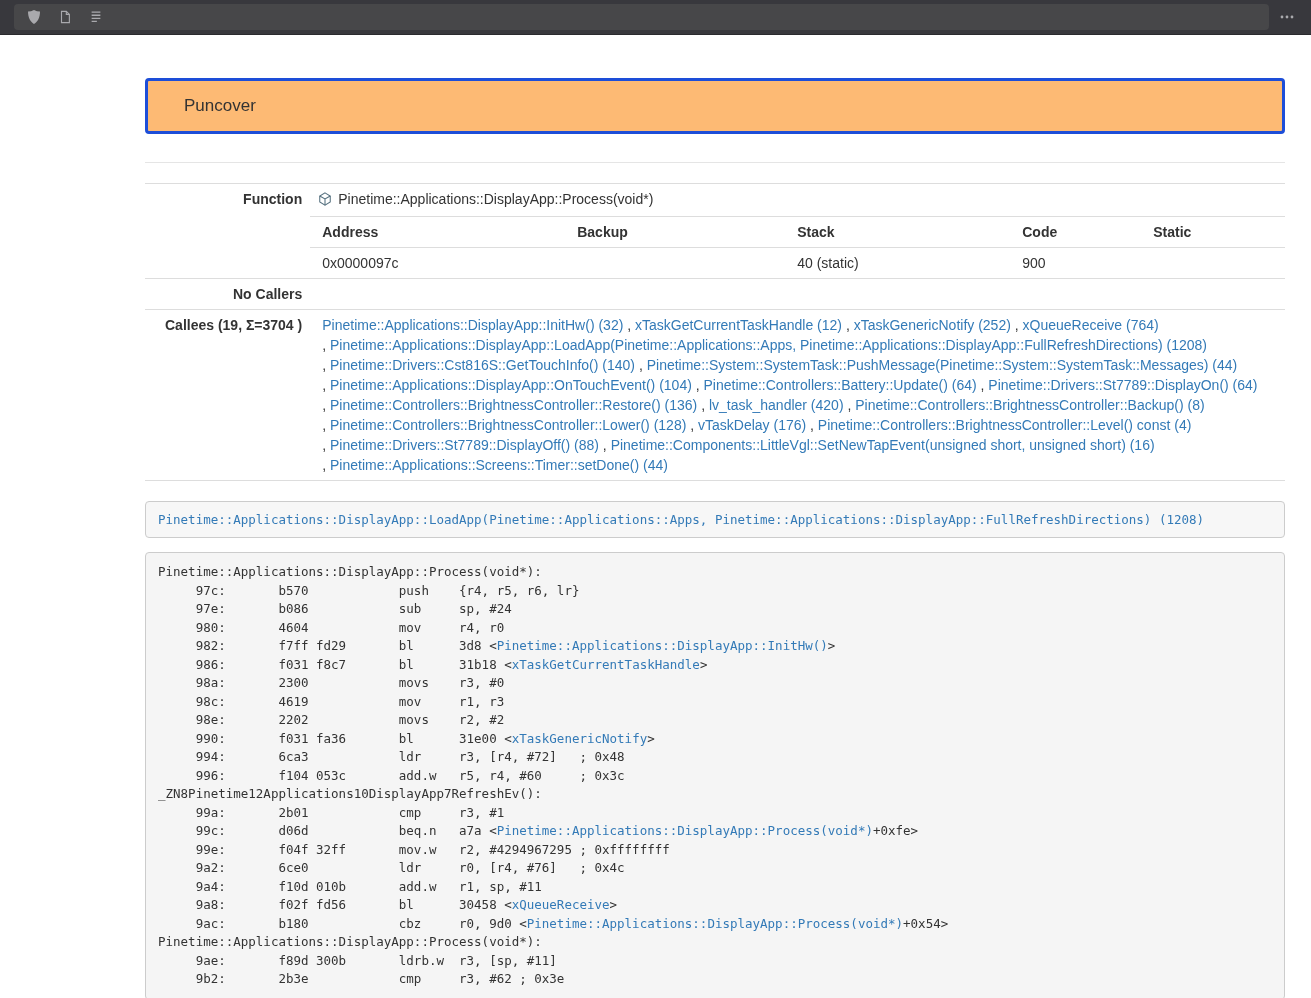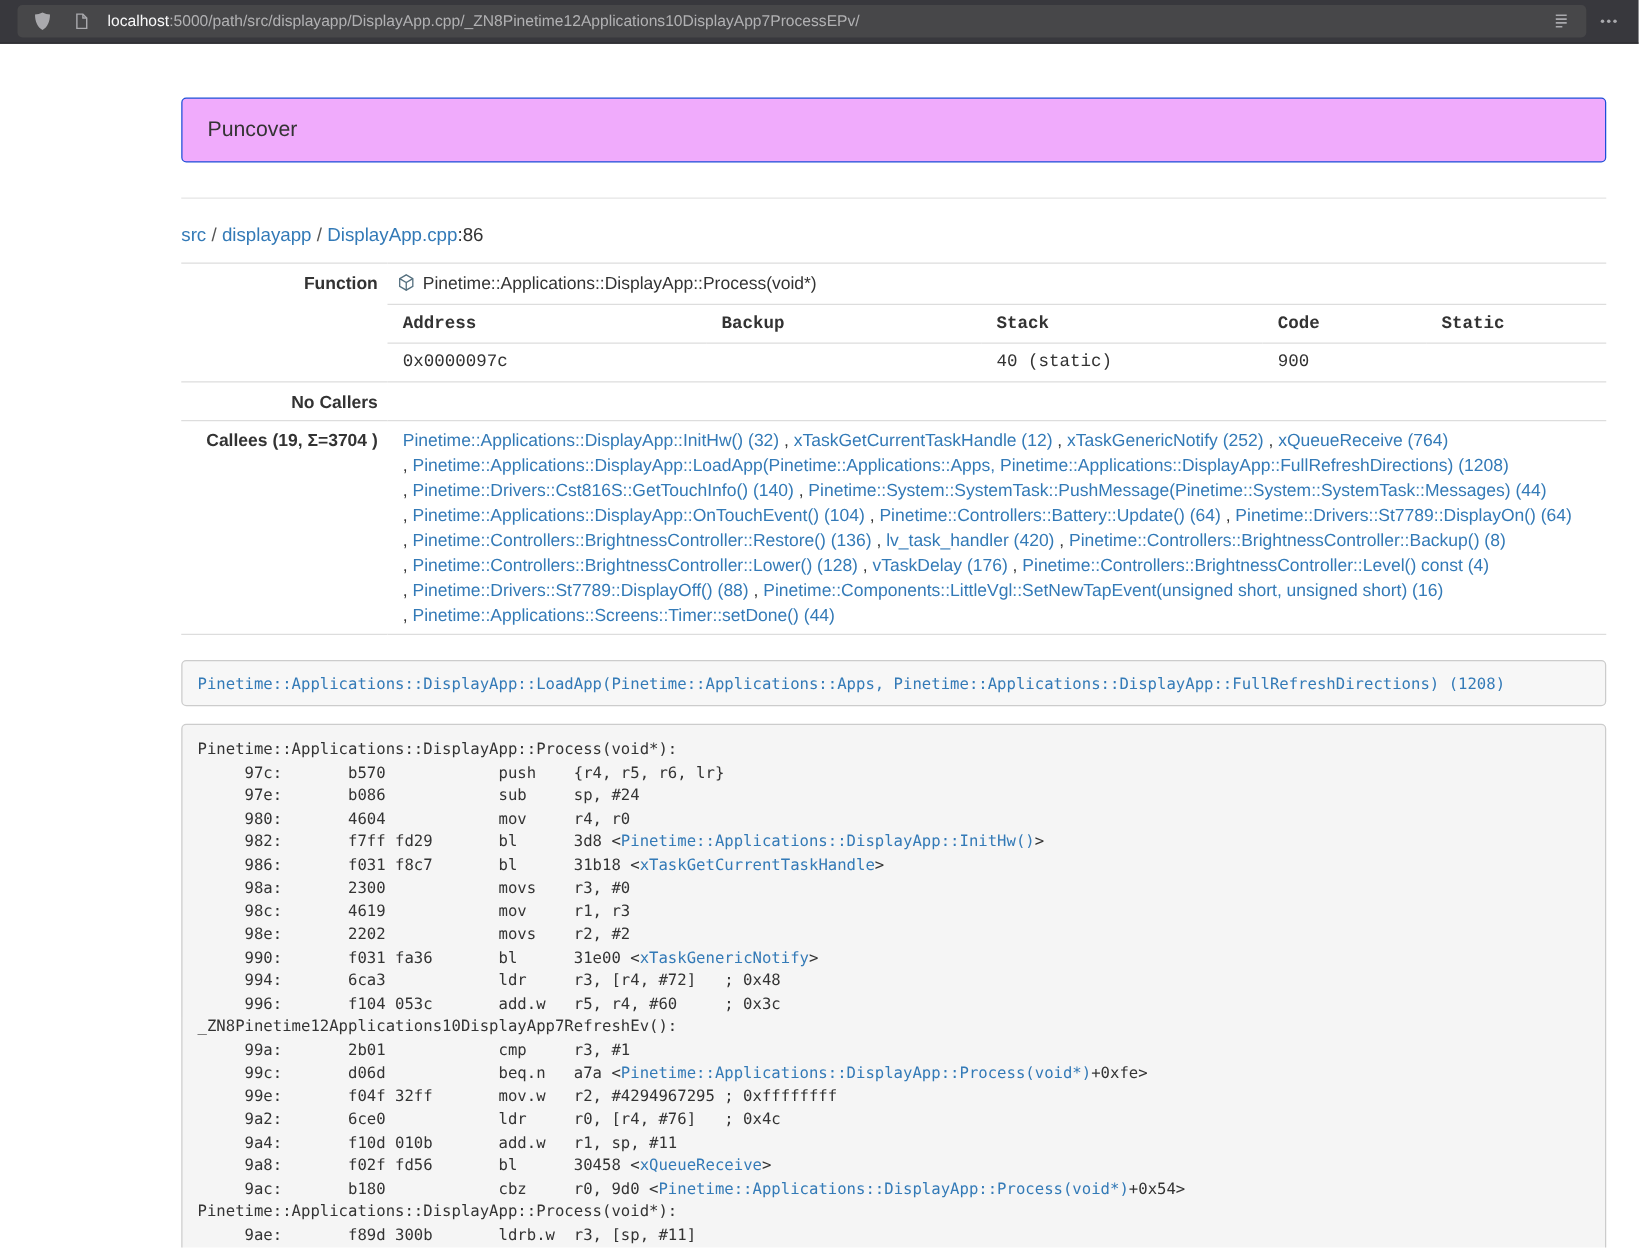--- a/index.html
+++ b/index.html
@@ -20,38 +20,38 @@
     flex: 1; height: 26px; background: #474749; border-radius: 4px;
     display: flex; align-items: center; padding: 0 10px; gap: 11px;
     font-size: 12.5px; color: #b1b1b3; overflow: hidden; white-space: nowrap;
   }
   .url-text { flex: 1; overflow: hidden; text-overflow: ellipsis; }
   .url-host { color: #f9f9fa; }
   .chrome-icon { display: inline-flex; align-items: center; justify-content: center; width: 20px; height: 20px; flex: none; cursor: pointer; }
   
   .content { width: 1140px; margin-left: 145px; padding-top: 43px; }
   .panel {
-    border: 1px solid #1d4ed8; border-radius: 4px; background: #f0abfc;
-    padding: 15px 20px;
+    border: 3px solid #1d4ed8; border-radius: 4px; background: #fdba74;
+    padding: 15px 36px;
   }
   .panel h3 { font-size: 17px; font-weight: normal; color: #333; line-height: 20px; }
   hr.divider { border: none; border-top: 1px solid #e5e5e5; margin: 28px 0 20px 0; }
   .breadcrumb { font-size: 15px; line-height: 20px; margin-bottom: 11px; color: #333; }
   .lnk { color: #337ab7; text-decoration: none; cursor: pointer; }
   .bc-sep { color: #555; }
   
   table.outer { width: 100%; border-collapse: collapse; font-size: 14px; line-height: 20px; color: #333; margin-bottom: 20px; }
   table.outer th.lbl {
     width: 155px; text-align: right; vertical-align: top; font-weight: bold;
     padding: 5px 8px 5px 20px; border-top: 1px solid #ddd; white-space: nowrap;
   }
   table.outer td { border-top: 1px solid #ddd; vertical-align: top; }
   td.fn-cell { padding: 5px 8px; }
   td.inner-wrap { padding: 0; }
-  table.inner { width: 100%; border-collapse: collapse; table-layout: fixed; font-size: 14px; line-height: 20px; font-family: Liberation Mono, monospace; }
+  table.inner { width: 100%; border-collapse: collapse; table-layout: fixed; font-size: 14px; line-height: 20px; }
   table.inner th {
     text-align: left; font-weight: bold; padding: 5px 12px;
     border-top: none; border-bottom: 1px solid #ddd;
   }
   table.inner td { padding: 5px 12px; border-top: none; }
   tr.last th, tr.last td { border-bottom: 1px solid #ddd; }
   td.callees { padding: 5px 8px 5px 12px; line-height: 20px; }
   .sep-nowrap { white-space: nowrap; }
   .cube { display: inline-block; vertical-align: -2px; margin-right: 6px; }
   
@@ -79,21 +79,20 @@
       <svg width="16" height="16" viewBox="0 0 16 16" fill="#a9a9ad">
           <path d="M8 1 C10 2 12 2.5 14 2.5 C14 8 12 12.6 8 15 C4 12.6 2 8 2 2.5 C4 2.5 6 2 8 1 Z"></path>
         </svg>
     </span>
     <span class="chrome-icon">
       <svg width="14" height="14" viewBox="0 0 16 16" fill="none" stroke="#a9a9ad" stroke-width="1.3">
           <path d="M4 1.5 h5.5 l3.5 3.5 v9.5 h-9 z"></path>
           <path d="M9.5 1.5 v3.5 h3.5"></path>
         </svg>
     </span>
-    <span class="url-text"><span class="url-host">localhost</span><span class="url-path">:5000/path/src/displayapp/DisplayApp.cpp/_ZN8Pinetime12Applications10DisplayApp7ProcessEPv/</span></span>
     <span class="chrome-icon">
       <svg width="14" height="14" viewBox="0 0 16 16" fill="none" stroke="#a9a9ad" stroke-width="1.5">
           <path d="M3 2.5 h10 M3 6 h10 M3 9.5 h10 M3 13 h6"></path>
         </svg>
     </span>
   </div>
   <span class="chrome-icon">
     <svg width="16" height="16" viewBox="0 0 16 16" fill="#a9a9ad">
         <circle cx="3" cy="8" r="1.4"></circle>
         <circle cx="8" cy="8" r="1.4"></circle>
@@ -103,21 +102,20 @@
 </div>
 
 <div class="content">
 
   <div class="panel">
     <h3>Puncover</h3>
   </div>
 
   <hr class="divider">
 
-  <div class="breadcrumb"><a href="#" class="lnk">src</a><span class="bc-sep"> / </span><a href="#" class="lnk">displayapp</a><span class="bc-sep"> / </span><a href="#" class="lnk">DisplayApp.cpp</a><span>:86</span></div>
 
   <table class="outer">
     <tbody>
       <tr>
         <th class="lbl" rowspan="2">Function</th>
         <td class="fn-cell">
           <span class="cube">
             <svg width="14" height="14" viewBox="0 0 16 16">
                 <path d="M8 1 L14 4.5 L14 11.5 L8 15 L2 11.5 L2 4.5 Z" fill="none" stroke="#55707f" stroke-width="1.2"></path>
                 <path d="M2 4.5 L8 8 L14 4.5 M8 8 L8 15" fill="none" stroke="#55707f" stroke-width="1.2"></path>

